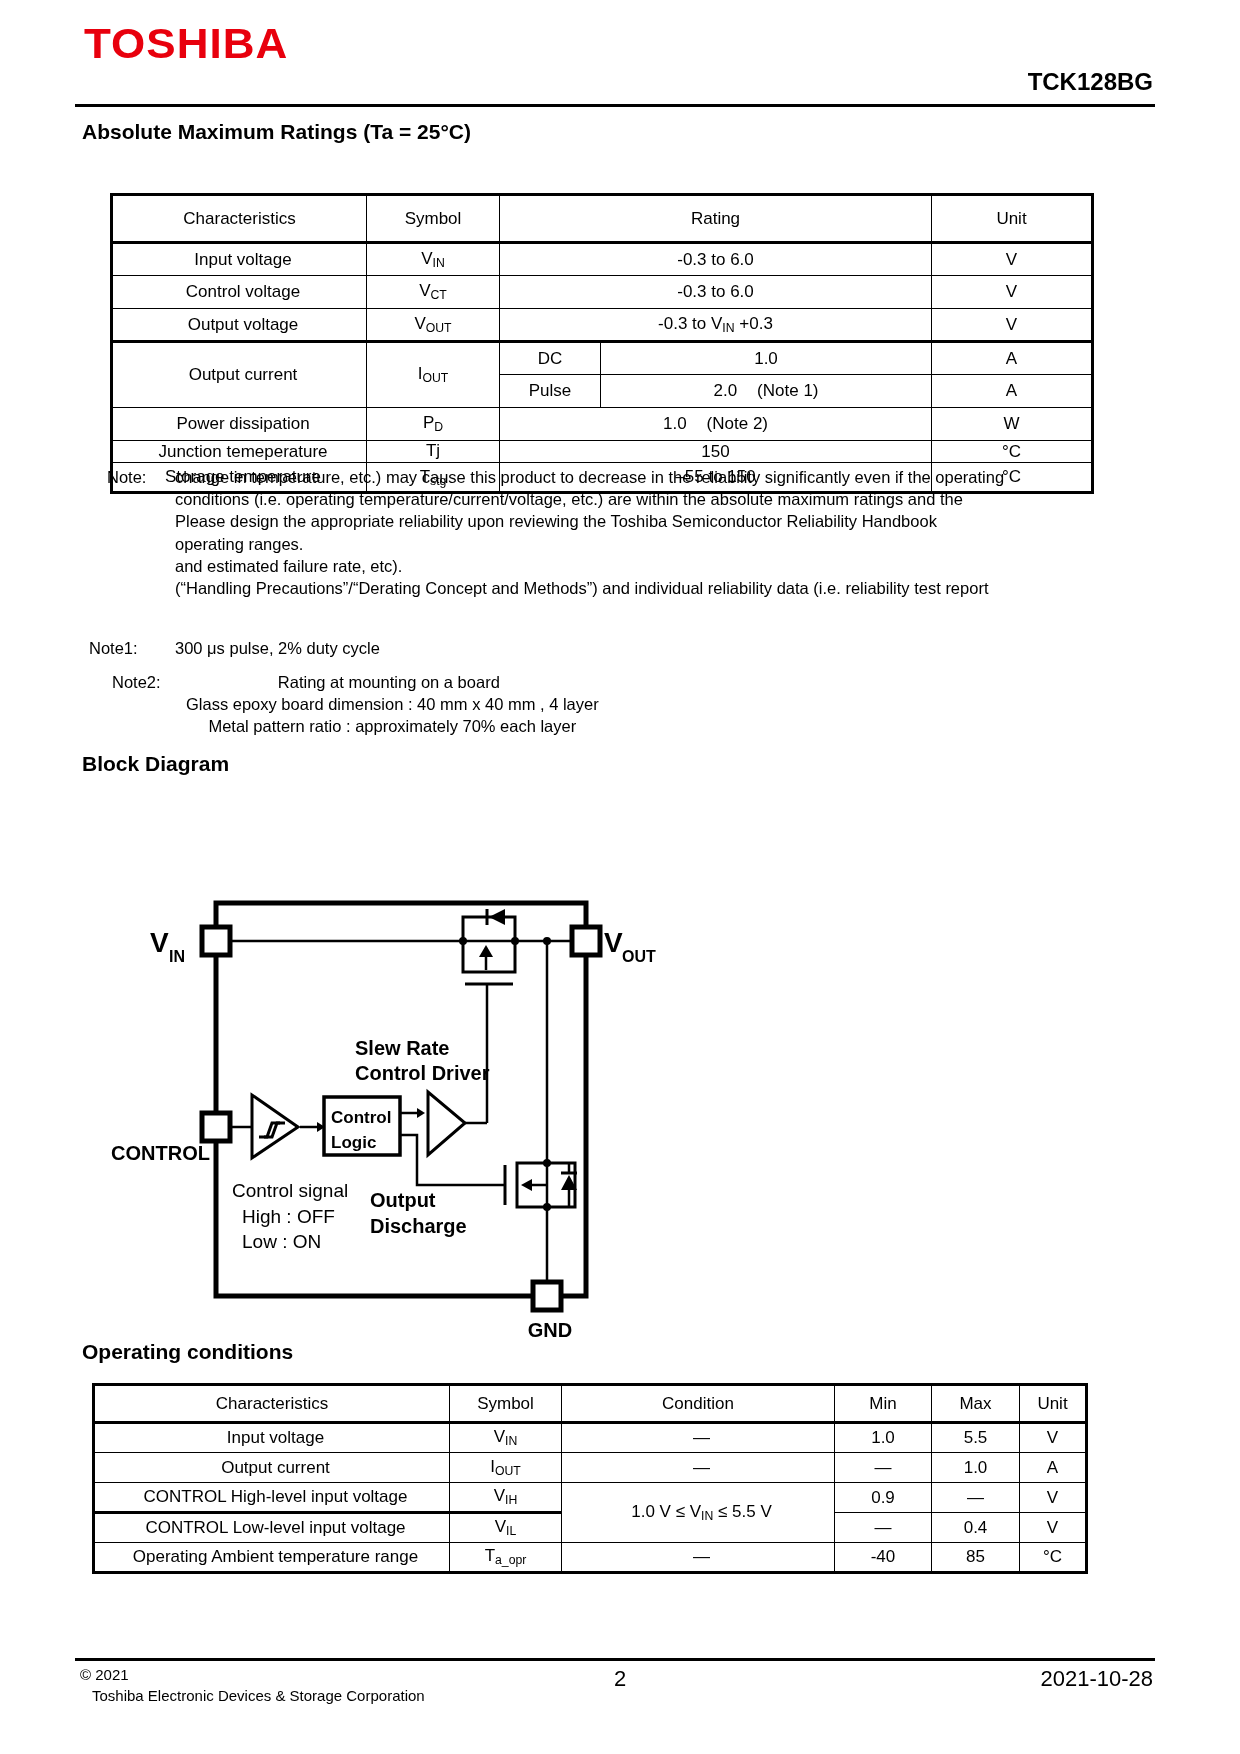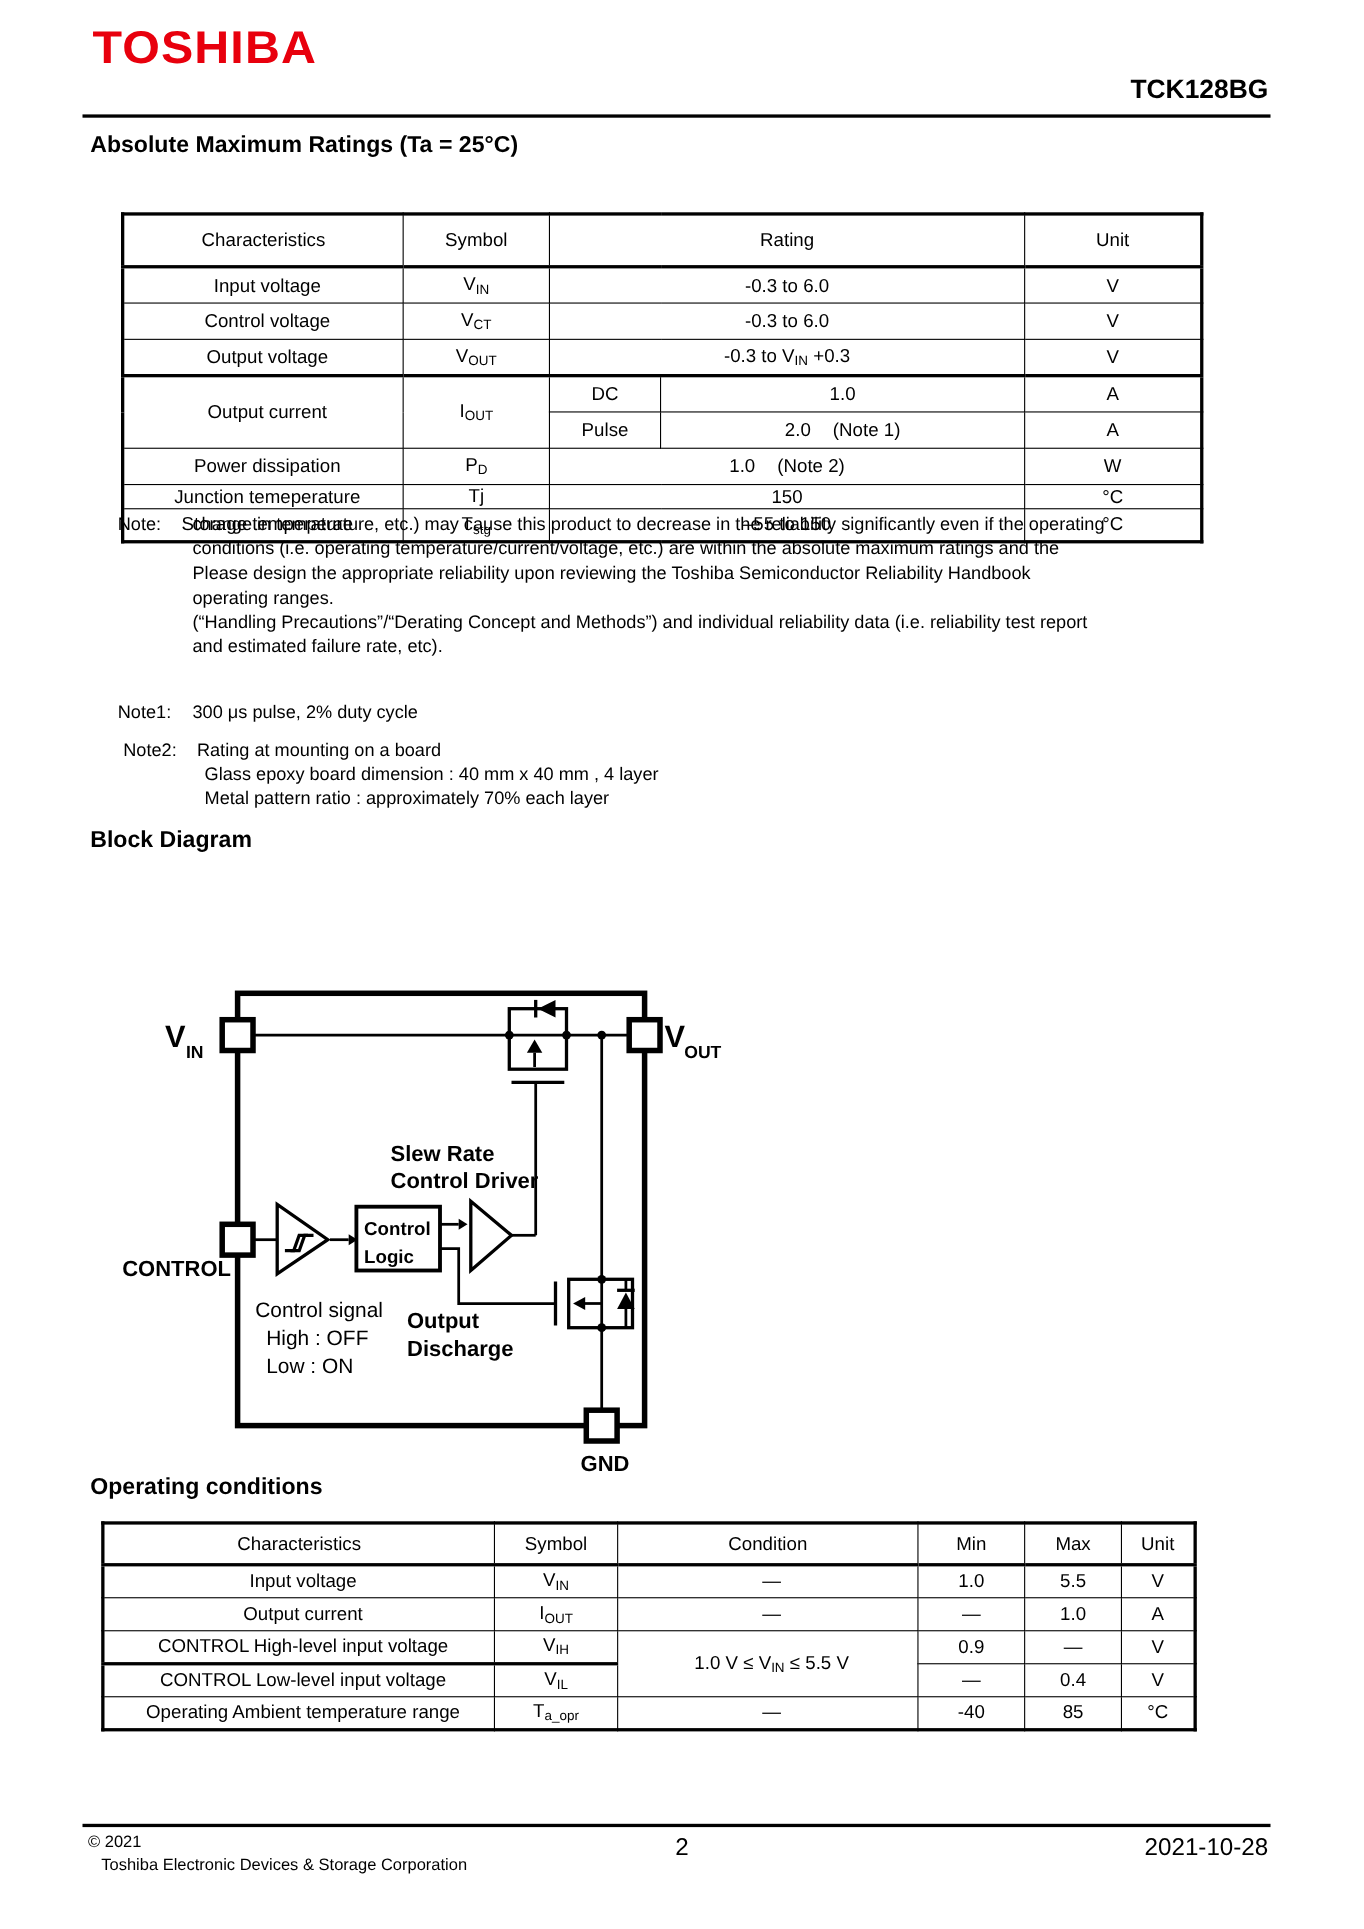--- a/index.html
+++ b/index.html
@@ -101,27 +101,27 @@
     </tr>
   </tbody>
     </table>
 
   <div class="abs notetxt" style="left:107px;top:466px;">Note:</div>
   <div class="abs notetxt" style="left:175px;top:466px;">
     <div>change in temperature, etc.) may cause this product to decrease in the reliability significantly even if the operating</div>
     <div>conditions (i.e. operating temperature/current/voltage, etc.) are within the absolute maximum ratings and the</div>
     <div>Please design the appropriate reliability upon reviewing the Toshiba Semiconductor Reliability Handbook</div>
     <div>operating ranges.</div>
+    <div>and estimated failure rate, etc).</div>
     <div>(“Handling Precautions”/“Derating Concept and Methods”) and individual reliability data (i.e. reliability test report</div>
-    <div>and estimated failure rate, etc).</div>
   </div>
-  <div class="abs notetxt" style="left:107px;top:637px;text-align:center;">Note1:</div>
+  <div class="abs notetxt" style="left:89px;top:637px;text-align:center;">Note1:</div>
   <div class="abs notetxt" style="left:175px;top:637px;">300 μs pulse, 2% duty cycle</div>
   <div class="abs notetxt" style="left:112px;top:671px;text-align:center;">Note2:</div>
-  <div class="abs notetxt" style="left:179px;top:671px;">
+  <div class="abs notetxt" style="left:179px;top:671px;text-align:center;">
     <div>Rating at mounting on a board</div>
     <div style="margin-left:7px">Glass epoxy board dimension : 40 mm x 40 mm , 4 layer</div>
     <div style="margin-left:7px">Metal pattern ratio : approximately 70% each layer</div>
   </div>
 
   <h2 class="sec abs" style="left:82px;top:752px;">Block Diagram</h2>
 
   <svg class="abs" style="left:0;top:880px;" width="1240" height="480" viewBox="0 0 1240 480">
 
     <rect x="216" y="23" width="370" height="393" fill="none" stroke="#000" stroke-width="5"></rect>

